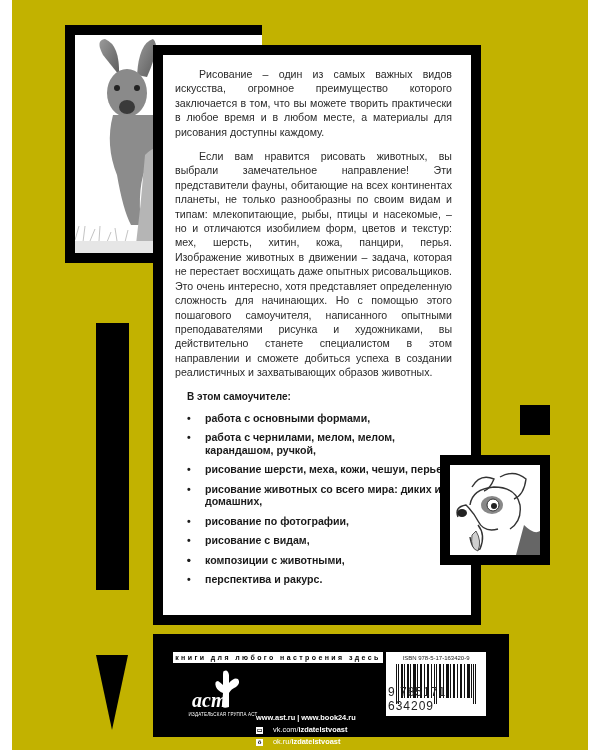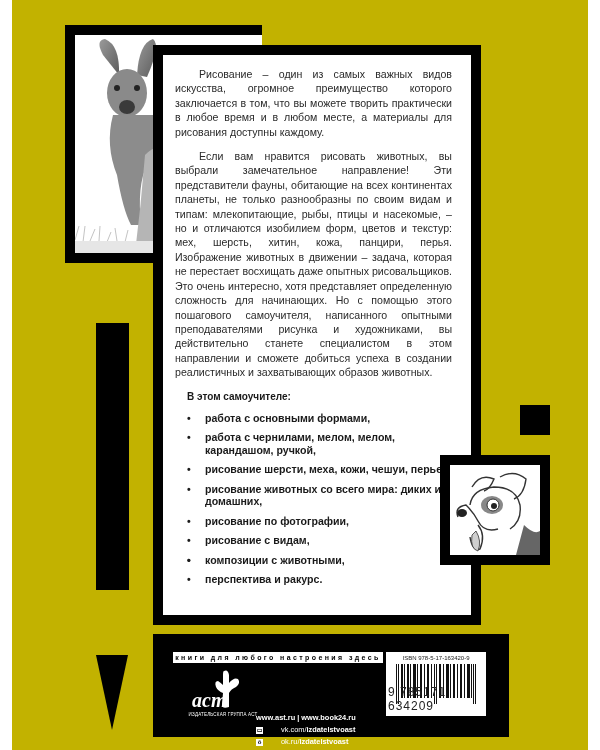--- a/index.html
+++ b/index.html
@@ -47,21 +47,21 @@
   .footer { left: 153px; top: 634px; width: 356px; height: 103px; background:#000; }
   .tagline {
     left: 173px; top: 652px; width: 210px; height: 11px; background:#fff;
     color:#000; font-size: 7px; font-weight: bold; letter-spacing: 2.4px;
     text-align: center; line-height: 11px;
   }
   .ast-logo { left: 188px; top: 667px; width: 60px; height: 48px; }
   .ast-caption { left: 178px; top: 712px; width: 90px; color:#fff; font-size: 4.5px; text-align:center; letter-spacing: 0.2px; }
   .links { left: 256px; top: 712px; color:#fff; font-size: 7.4px; line-height: 12px; }
   .links .web { font-weight: bold; }
-  .links .row { display:flex; align-items:center; gap:18px; }
+  .links .row { display:flex; align-items:center; gap:10px; }
   .links .ico { width:7px; height:7px; background:#fff; color:#000; font-size:6px; line-height:7px; text-align:center; font-weight:bold; }
   .links b { font-weight: bold; }
   .barcode-box {
     left: 386px; top: 652px; width: 100px; height: 64px; background:#fff;
   }
   .isbn { position:absolute; left:0; top:3px; width:100%; text-align:center; font-size:6px; color:#222; }
   .bars { position:absolute; left:10px; top:12px; width:80px; height:40px; }
   .ean { position:absolute; left:2px; bottom:3px; width:96px; font-size:12px; color:#222; letter-spacing:1px; }
 </style>
 </head>

